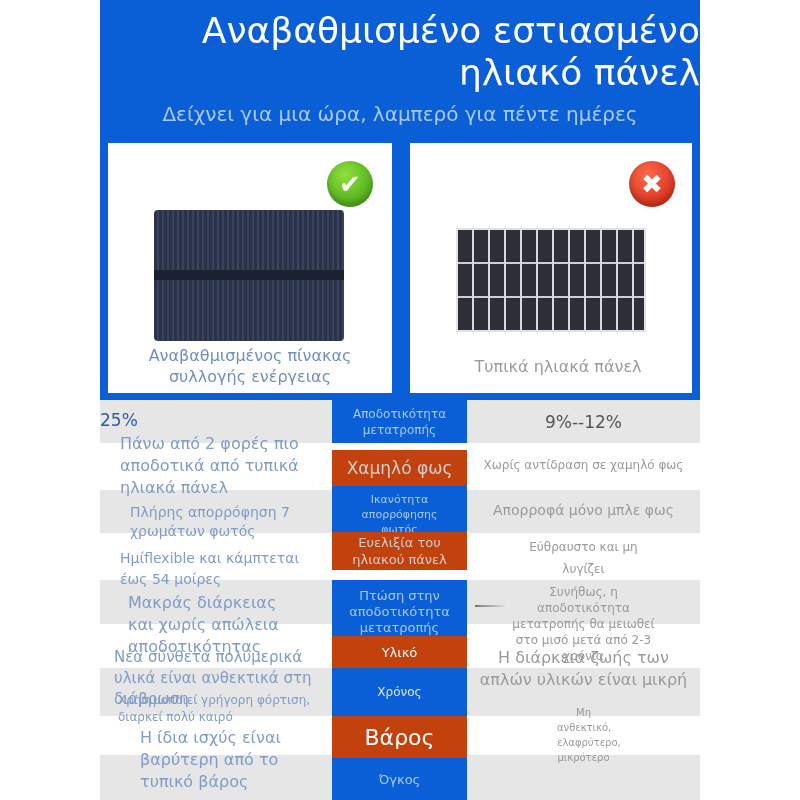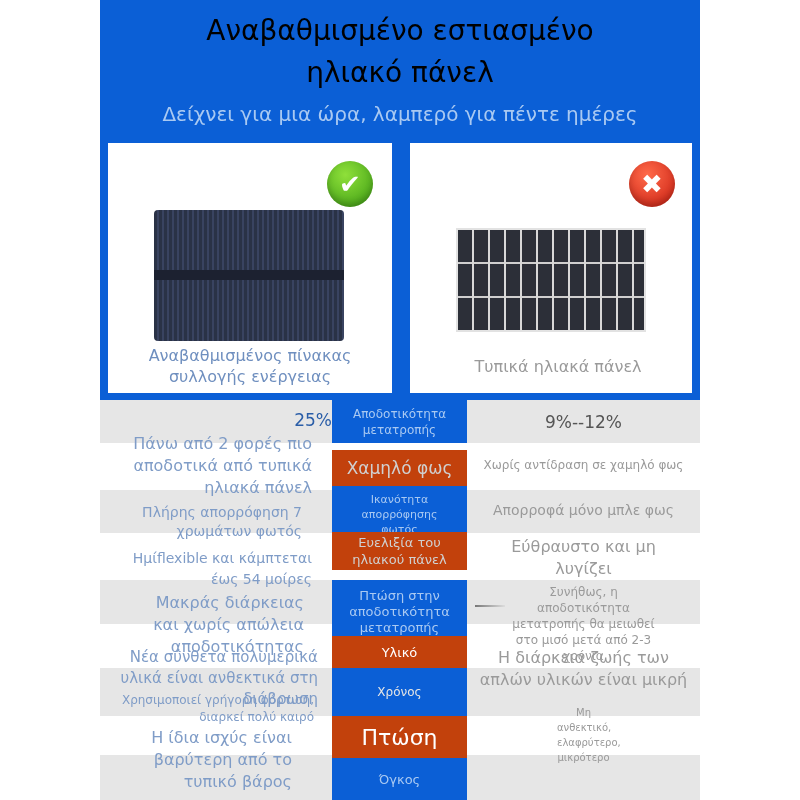--- a/index.html
+++ b/index.html
@@ -7,22 +7,22 @@
     width:800px; height:800px; overflow:hidden; position:relative;
     background:#ffffff;
     font-family:"DejaVu Sans", sans-serif;
   }
   .page { position:absolute; left:100px; top:0; width:600px; height:800px; }
   .hero {
     position:absolute; left:0; top:0; width:600px; height:400px;
     background:#0b5fd6;
   }
   .title {
-    position:absolute; left:0; top:10px; width:600px; text-align:center;
-    color:#000000; font-size:28px; line-height:42px; font-weight:normal;
+    position:absolute; left:0; top:10px; width:600px; text-align:right;
+    color:#ffffff; font-size:36px; line-height:42px; font-weight:normal;
   }
   .subtitle {
     position:absolute; left:0; top:101px; width:600px; text-align:center;
     color:#a9c9f2; font-size:20px; line-height:26px;
   }
   .card {
     position:absolute; top:143px; height:250px; background:#ffffff;
   }
   .card.left { left:8px; width:284px; }
   .card.right { left:310px; width:282px; }
@@ -54,21 +54,21 @@
   .card.left .card-caption { top:202px; color:#6f8fbf; }
   .card.right .card-caption { top:213px; color:#9a9a9a;padding-left:7px; }
 
   .table { position:absolute; left:0; top:400px; width:600px; height:400px; }
   .band { position:absolute; left:0; width:600px; }
   .band.g { background:#e6e6e6; }
   .band.w { background:#ffffff; }
   .mid { position:absolute; left:232px; width:135px; display:flex; align-items:center; justify-content:center; text-align:center; }
   .mid.blue { background:#0b5fd6; color:#a9c9f2; }
   .mid.dark { background:#c2410c; color:#d0d0d0; }
-  .lcell { position:absolute; left:0; width:232px; text-align:right; color:#7f9cc7; }
+  .lcell { position:absolute; left:0; width:232px; text-align:left; color:#7f9cc7; }
   .rcell { position:absolute; left:367px; width:233px; text-align:center; color:#9a9a9a; }
   .dash { position:absolute; left:375px; top:205px; width:30px; height:2px; background:linear-gradient(90deg,#777,#ddd); }
 </style>
 </head>
 <body>
 
 <div class="page">
   <div class="hero">
     <div class="title">
       <div>Αναβαθμισμένο εστιασμένο</div>
@@ -106,35 +106,35 @@
     <div class="band w" style="top:316px;height:39px"></div>
     <div class="band g" style="top:355px;height:45px"></div>
 
     <div class="mid blue" style="top:0;height:43px;font-size:12px;line-height:16px">Αποδοτικότητα μετατροπής</div>
     <div class="mid dark" style="top:50px;height:36px;font-size:17px">Χαμηλό φως</div>
     <div class="mid blue" style="top:86px;height:57px;font-size:11px;line-height:15px;padding:0 30px;box-sizing:border-box">Ικανότητα απορρόφησης φωτός</div>
     <div class="mid dark" style="top:132px;height:38px;font-size:13px;line-height:17px;padding:12px 12px;box-sizing:border-box">Ευελιξία του ηλιακού πάνελ</div>
     <div class="mid blue" style="top:180px;height:56px;font-size:13px;line-height:16px;padding:0 14px;box-sizing:border-box;align-items:flex-start;padding-top:8px">Πτώση στην αποδοτικότητα μετατροπής</div>
     <div class="mid dark" style="top:236px;height:32px;font-size:13px;color:#ffffff">Υλικό</div>
     <div class="mid blue" style="top:268px;height:48px;font-size:12px;color:#e5e5e5">Χρόνος</div>
-    <div class="mid dark" style="top:316px;height:42px;font-size:22px;color:#ffffff">Πτώση</div>
+    <div class="mid dark" style="top:316px;height:42px;font-size:22px;color:#ffffff">Βάρος</div>
     <div class="mid blue" style="top:358px;height:42px;font-size:13px;color:#a9c9f2">Όγκος</div>
 
     <div class="lcell" style="top:10px;font-size:17px;color:#2b5ea8">25%</div>
     <div class="lcell" style="top:33px;font-size:16px;line-height:22px;padding:0 20px;box-sizing:border-box">Πάνω από 2 φορές πιο αποδοτικά από τυπικά ηλιακά πάνελ</div>
     <div class="lcell" style="top:103px;font-size:14px;line-height:19px;padding:0 30px;box-sizing:border-box">Πλήρης απορρόφηση 7 χρωμάτων φωτός</div>
     <div class="lcell" style="top:148px;font-size:14px;line-height:21px;padding:0 20px;box-sizing:border-box">Ημίflexible και κάμπτεται έως 54 μοίρες</div>
     <div class="lcell" style="top:192px;font-size:16px;line-height:22px;padding:0 28px;box-sizing:border-box">Μακράς διάρκειας και χωρίς απώλεια αποδοτικότητας</div>
     <div class="lcell" style="top:247px;font-size:15px;line-height:21px;padding:0 14px;box-sizing:border-box">Νέα σύνθετα πολυμερικά υλικά είναι ανθεκτικά στη διάβρωση</div>
     <div class="lcell" style="top:292px;font-size:12px;line-height:17px;padding:0 18px;box-sizing:border-box">Χρησιμοποιεί γρήγορη φόρτιση, διαρκεί πολύ καιρό</div>
     <div class="lcell" style="top:327px;font-size:16px;line-height:22px;padding:0 40px;box-sizing:border-box">Η ίδια ισχύς είναι βαρύτερη από το τυπικό βάρος</div>
 
     <div class="rcell" style="top:12px;font-size:17px;color:#555555">9%--12%</div>
     <div class="rcell" style="top:58px;font-size:12px">Χωρίς αντίδραση σε χαμηλό φως</div>
     <div class="rcell" style="top:102px;font-size:14px">Απορροφά μόνο μπλε φως</div>
-    <div class="rcell" style="top:136px;font-size:16px;line-height:22px;padding:0 40px;box-sizing:border-box">Εύθραυστο και μη λυγίζει</div>
+    <div class="rcell" style="top:136px;font-size:12px;line-height:22px;padding:0 40px;box-sizing:border-box">Εύθραυστο και μη λυγίζει</div>
     <div class="rcell" style="top:184px;font-size:12px;line-height:16px;padding:0 40px;box-sizing:border-box">Συνήθως, η αποδοτικότητα μετατροπής θα μειωθεί στο μισό μετά από 2-3 χρόνια</div>
     <div class="rcell" style="top:247px;font-size:16px;line-height:22px;padding:0 4px;box-sizing:border-box">Η διάρκεια ζωής των απλών υλικών είναι μικρή</div>
     <div class="rcell" style="top:305px;font-size:10px;line-height:15px;padding:0 90px;box-sizing:border-box">Μη ανθεκτικό, ελαφρύτερο, μικρότερο</div>
 
     <div class="dash"></div>
   </div>
 </div>
 
 </body></html>

